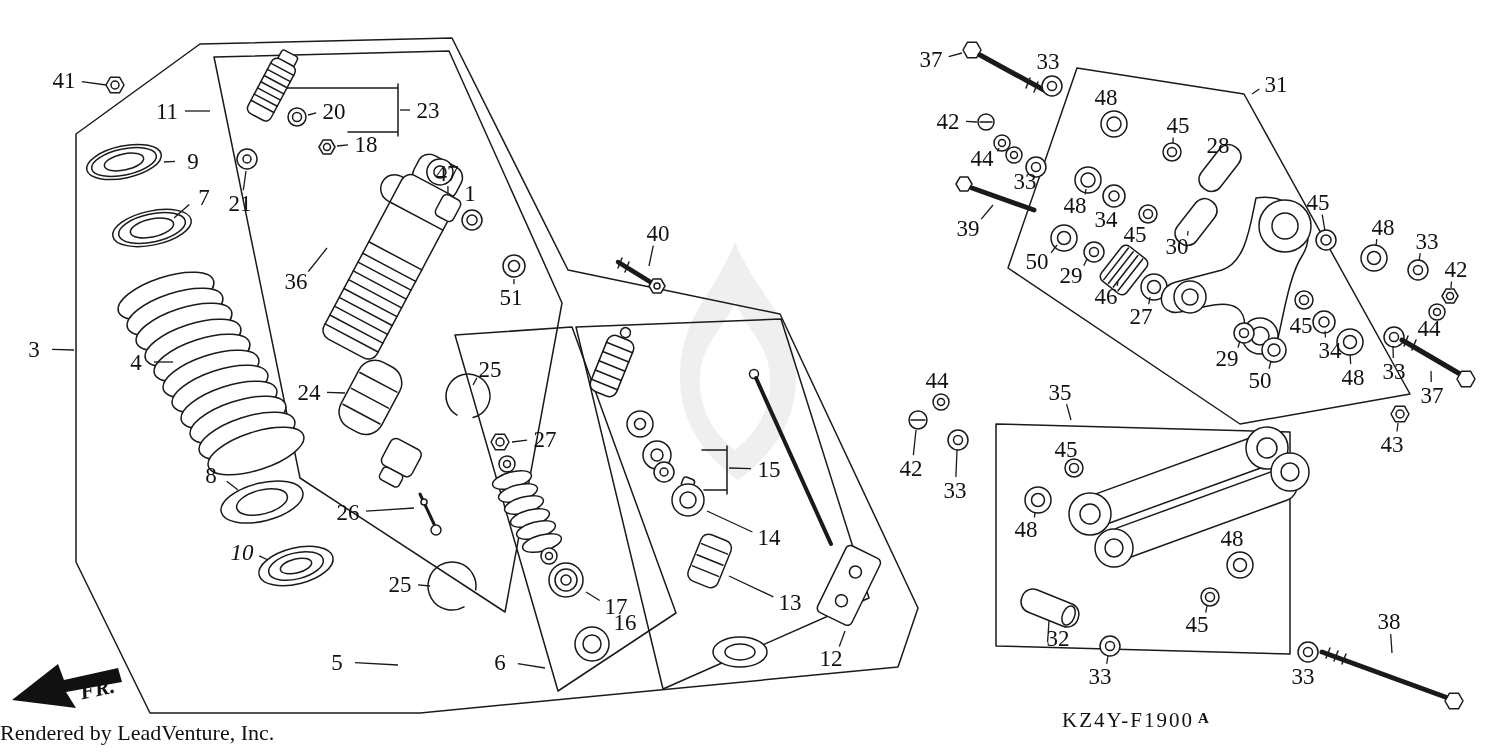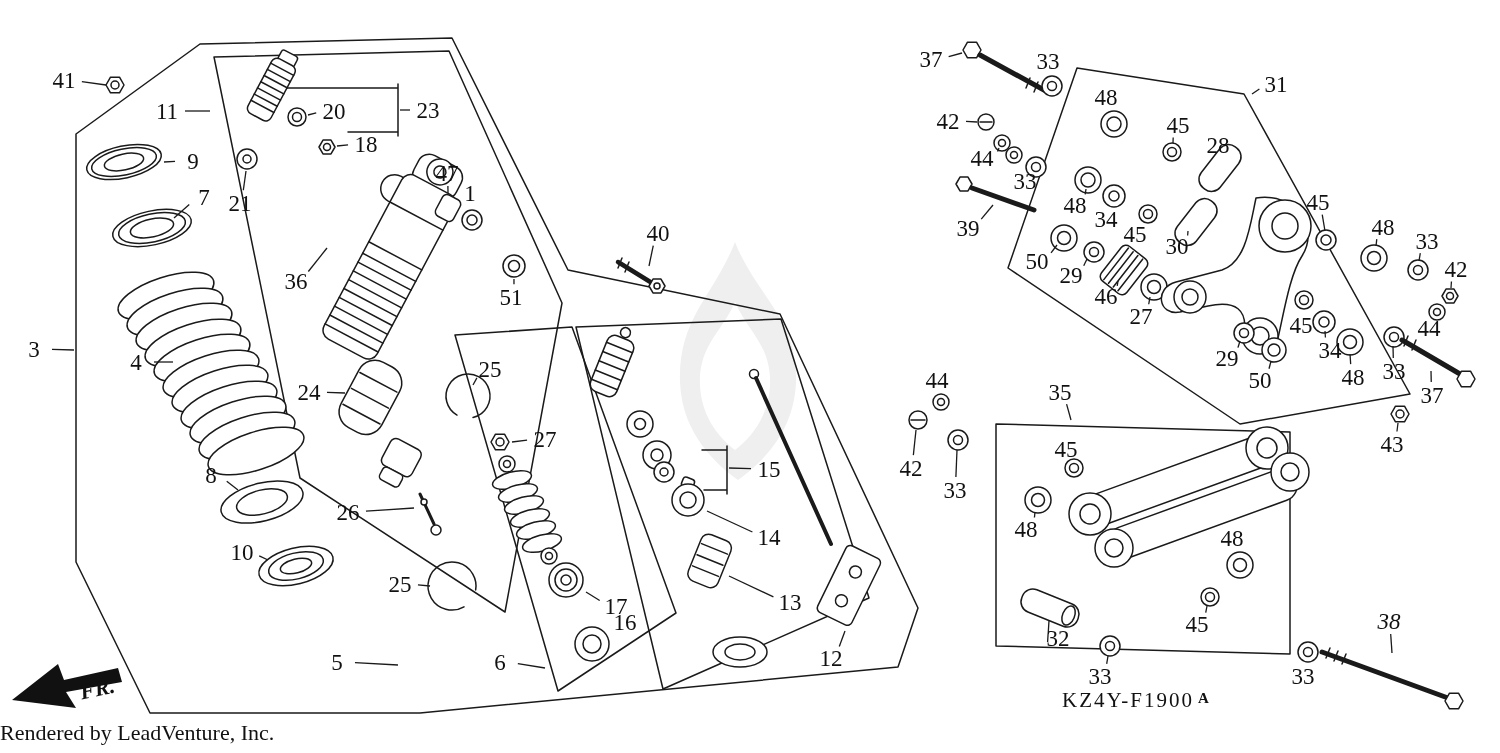--- a/index.html
+++ b/index.html
@@ -7,21 +7,21 @@
           font-family:"Liberation Serif",serif;color:#111;}
   .canvas svg.art{position:absolute;left:0;top:0;}
   .watermark{position:absolute;left:478px;top:462px;font-size:62px;font-weight:bold;
              letter-spacing:16px;color:rgba(70,70,70,0.10);
              font-family:"Liberation Sans",sans-serif;pointer-events:none;white-space:nowrap;}
   .callout{position:absolute;transform:translate(-50%,-50%);font-size:23px;line-height:1;
            color:#111;white-space:nowrap;font-family:"Liberation Serif",serif;}
   .fr-label{position:absolute;left:80px;top:676px;font-size:22px;font-weight:bold;
             font-style:italic;transform:rotate(-12deg);}
   .footer-text{position:absolute;left:0;right:0;top:720px;text-align:left;font-size:22px;}
-  .diagram-code{position:absolute;left:1062px;top:688px;font-size:21px;letter-spacing:2px;}
+  .diagram-code{position:absolute;left:1062px;top:708px;font-size:21px;letter-spacing:2px;}
   .diagram-code .suffix{font-size:15px;font-weight:bold;margin-left:4px;vertical-align:4px;letter-spacing:0;}
 </style>
 </head>
 <body>
 
 <div class="canvas">
 
   <svg class="art" width="1500" height="753" viewBox="0 0 1500 753">
 
     <g>
@@ -497,21 +497,21 @@
       <span class="callout" style="left: 296px; top: 281px;">36</span>
       <span class="callout" style="left: 511px; top: 297px;">51</span>
       <span class="callout" style="left: 658px; top: 233px;">40</span>
       <span class="callout" style="left: 34px; top: 349px;">3</span>
       <span class="callout" style="left: 136px; top: 362px;">4</span>
       <span class="callout" style="left: 309px; top: 392px;">24</span>
       <span class="callout" style="left: 490px; top: 369px;">25</span>
       <span class="callout" style="left: 545px; top: 439px;">27</span>
       <span class="callout" style="left: 211px; top: 475px;">8</span>
       <span class="callout" style="left: 348px; top: 512px;">26</span>
-      <span class="callout" style="left: 242px; top: 552px;">10</span>
+      <span class="callout" style="left: 242px; top: 552px; font-style: italic;">10</span>
       <span class="callout" style="left: 400px; top: 584px;">25</span>
       <span class="callout" style="left: 616px; top: 606px;">17</span>
       <span class="callout" style="left: 625px; top: 622px;">16</span>
       <span class="callout" style="left: 337px; top: 662px;">5</span>
       <span class="callout" style="left: 500px; top: 662px;">6</span>
       <span class="callout" style="left: 769px; top: 469px;">15</span>
       <span class="callout" style="left: 769px; top: 537px;">14</span>
       <span class="callout" style="left: 790px; top: 602px;">13</span>
       <span class="callout" style="left: 831px; top: 658px;">12</span>
       <span class="callout" style="left: 931px; top: 59px;">37</span>
@@ -548,21 +548,21 @@
       <span class="callout" style="left: 937px; top: 380px;">44</span>
       <span class="callout" style="left: 911px; top: 468px;">42</span>
       <span class="callout" style="left: 955px; top: 490px;">33</span>
       <span class="callout" style="left: 1060px; top: 392px;">35</span>
       <span class="callout" style="left: 1066px; top: 449px;">45</span>
       <span class="callout" style="left: 1026px; top: 529px;">48</span>
       <span class="callout" style="left: 1232px; top: 538px;">48</span>
       <span class="callout" style="left: 1197px; top: 624px;">45</span>
       <span class="callout" style="left: 1046px; top: 638px; margin-left: 12px;">32</span>
       <span class="callout" style="left: 1100px; top: 676px;">33</span>
-      <span class="callout" style="left: 1389px; top: 621px; font-style: italic;">38</span>
+      <span class="callout" style="left: 1389px; top: 621px;">38</span>
       <span class="callout" style="left: 1303px; top: 676px;">33</span>
     </div>
 
   <div class="fr-label">FR.</div>
 
   <div class="footer-text">Rendered by LeadVenture, Inc.</div>
 
   <div class="diagram-code">
     <span>KZ4Y-F1900</span><span class="suffix">A</span>
   </div>

